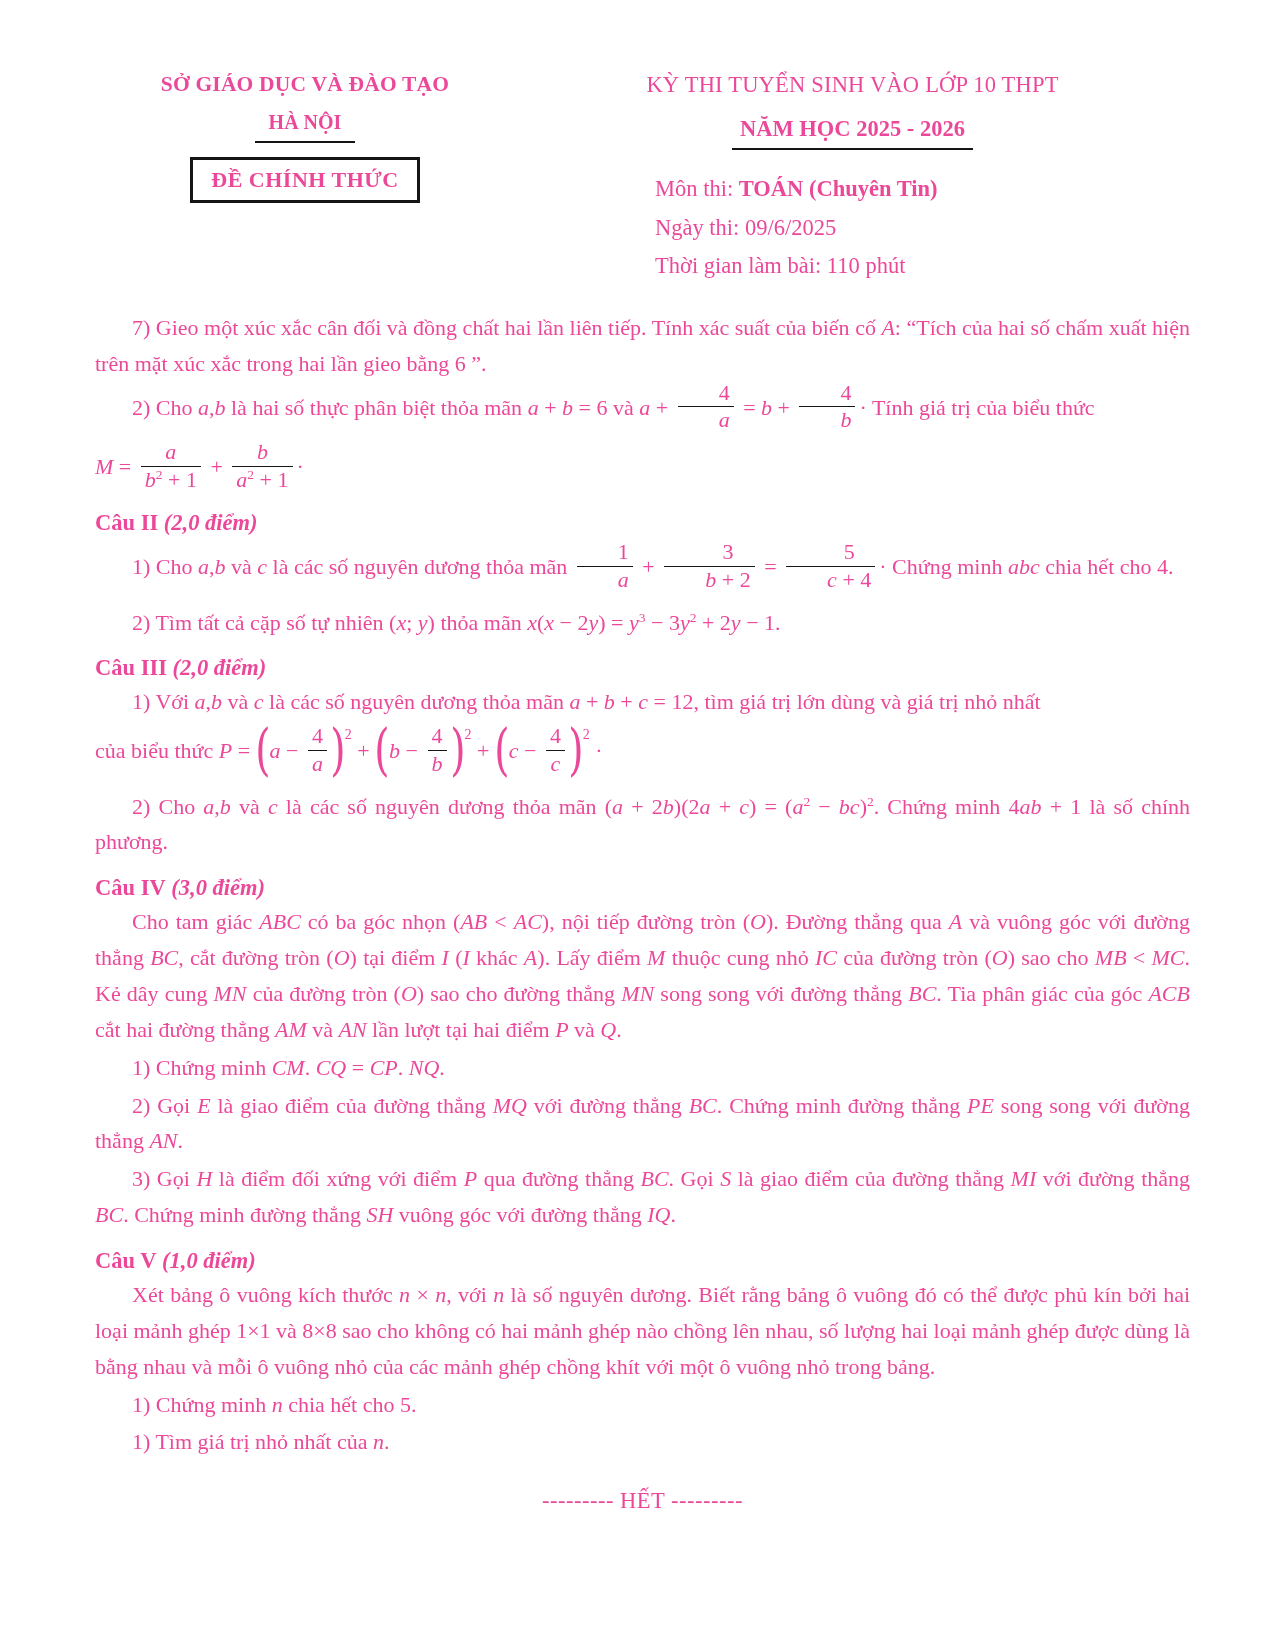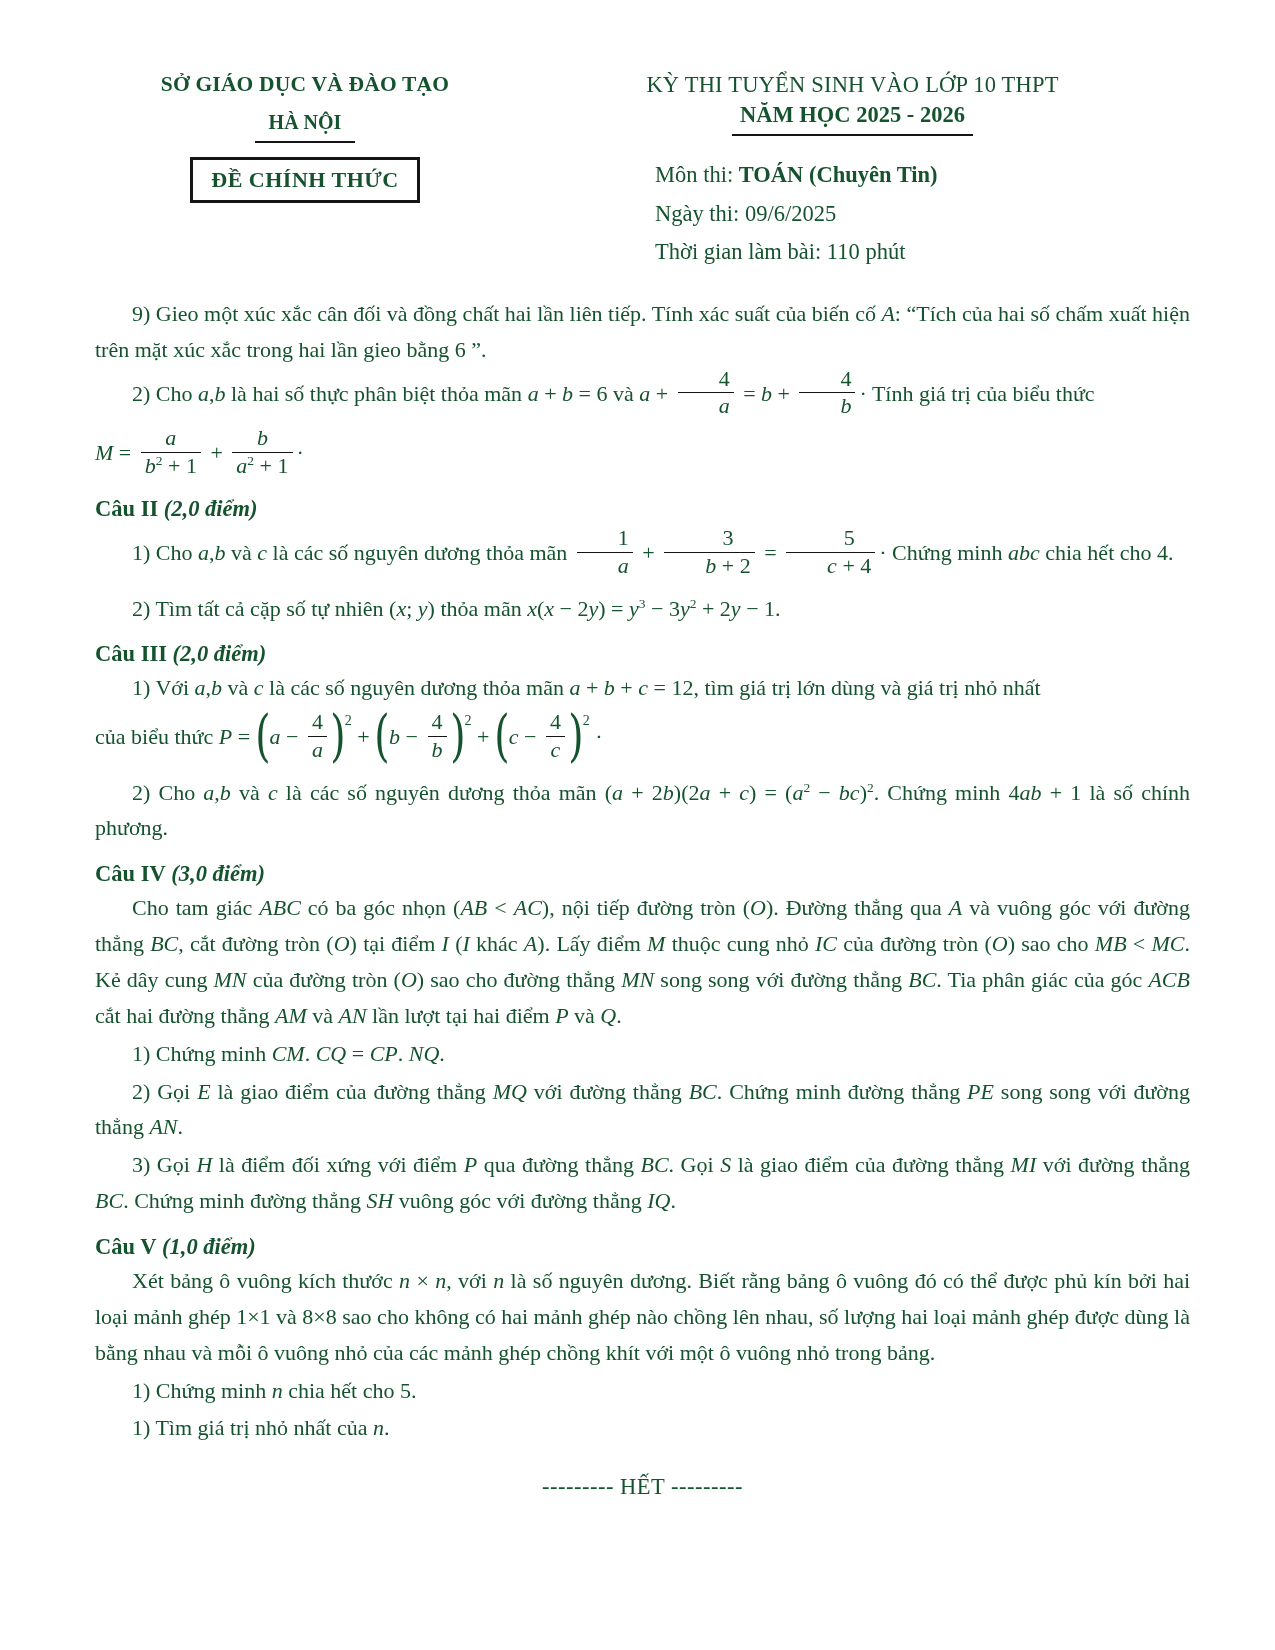--- a/index.html
+++ b/index.html
@@ -5,34 +5,34 @@
   html,body{margin:0;padding:0;background:#e8e8e8;}
   .page{
     position:relative;
     width:1275px;height:1650px;
     margin:0 auto;
     background:#ffffff;
     box-sizing:border-box;
     padding:72px 85px 0 95px;
     font-family:"Liberation Serif","DejaVu Serif",serif;
     font-size:22px;
-    color:#14532d;
+    color:#ec4899;
     overflow:hidden;
   }
   
   .hdr{display:flex;align-items:flex-start;}
   .hdr-left{width:420px;text-align:center;flex:none;}
   .hdr-left .dept{font-weight:700;font-size:21.5px;letter-spacing:.2px;}
   .hdr-left .city{display:inline-block;font-weight:700;font-size:20px;margin-top:14px;
                   border-bottom:2.5px solid #151515;padding:0 14px 7px;}
   .stamp{display:inline-block;border:3px solid #151515;padding:7px 18px;font-weight:700;
          font-size:22px;margin-top:14px;letter-spacing:.5px;}
   .hdr-right{flex:1;text-align:center;}
   .hdr-right .t1{font-weight:400;font-size:22.5px;letter-spacing:.2px;}
-  .hdr-right .t2{display:inline-block;font-weight:700;font-size:22.5px;margin-top:4px;
+  .hdr-right .t2{display:inline-block;font-weight:700;font-size:22.5px;margin-top:18px;
                  border-bottom:2.5px solid #151515;padding:0 8px 6px;}
   .info{ text-align:left;margin:20px 0 0 140px;line-height:1.72;font-size:22.5px;}
   .info .b{font-weight:700;font-family:Liberation Serif, serif;}
   
   #content{margin-top:24px;}
   .sec-head{font-weight:700;margin:15px 0 3px;font-size:22.5px;}
   .sec-head .note{font-weight:700;font-style:italic;}
   p.q{margin:2px 0;text-align:justify;line-height:1.63;}
   p.q.ind{text-indent:37px;}
   p.q.disp{line-height:1.35;margin:7px 0 9px;}
@@ -66,21 +66,21 @@
       <div><span class="t2">NĂM HỌC 2025 - 2026</span></div>
       <div class="info">
         <div><span>Môn thi: </span><span class="b">TOÁN (Chuyên Tin)</span></div>
         <div>Ngày thi: 09/6/2025</div>
         <div>Thời gian làm bài: 110 phút</div>
       </div>
     </div>
   </div>
 
   <div id="content">
-      <p class="q ind"><span>9)  Gieo một xúc xắc cân đối và đồng chất hai lần liên tiếp. Tính xác suất của biến cố </span><span class="mv">A</span><span>: “Tích của hai số chấm xuất hiện trên mặt xúc xắc trong hai lần gieo bằng 6 ”.</span></p>
+      <p class="q ind"><span>7)  Gieo một xúc xắc cân đối và đồng chất hai lần liên tiếp. Tính xác suất của biến cố </span><span class="mv">A</span><span>: “Tích của hai số chấm xuất hiện trên mặt xúc xắc trong hai lần gieo bằng 6 ”.</span></p>
       <p class="q ind"><span>2)  Cho </span><span class="mv">a</span><span>,</span><span class="mv">b</span><span> là hai số thực phân biệt thỏa mãn </span><span class="mv">a</span><span> + </span><span class="mv">b</span><span> = 6 và </span><span class="mv">a</span><span> + </span><span class="fr"><span class="n"><span>4</span></span><span class="d"><span class="mv">a</span></span></span><span> = </span><span class="mv">b</span><span> + </span><span class="fr"><span class="n"><span>4</span></span><span class="d"><span class="mv">b</span></span></span><span>·  Tính giá trị của biểu thức</span></p>
       <p class="q disp"><span class="mv">M</span><span> = </span><span class="fr"><span class="n"><span class="mv">a</span></span><span class="d"><span class="mv">b</span><span class="sp">2</span><span> + 1</span></span></span><span> + </span><span class="fr"><span class="n"><span class="mv">b</span></span><span class="d"><span class="mv">a</span><span class="sp">2</span><span> + 1</span></span></span><span>·</span></p>
       <div class="sec-head"><span class="num">Câu II</span><span class="note"> (2,0 điểm)</span></div>
       <p class="q ind disp"><span>1)  Cho </span><span class="mv">a</span><span>,</span><span class="mv">b</span><span> và </span><span class="mv">c</span><span> là các số nguyên dương thỏa mãn </span><span class="fr"><span class="n"><span>1</span></span><span class="d"><span class="mv">a</span></span></span><span> + </span><span class="fr"><span class="n"><span>3</span></span><span class="d"><span class="mv">b</span><span> + 2</span></span></span><span> = </span><span class="fr"><span class="n"><span>5</span></span><span class="d"><span class="mv">c</span><span> + 4</span></span></span><span>·  Chứng minh </span><span class="mv">abc</span><span> chia hết cho 4.</span></p>
       <p class="q ind"><span>2)  Tìm tất cả cặp số tự nhiên (</span><span class="mv">x</span><span>; </span><span class="mv">y</span><span>) thỏa mãn </span><span class="mv">x</span><span>(</span><span class="mv">x</span><span> − 2</span><span class="mv">y</span><span>) = </span><span class="mv">y</span><span class="sp">3</span><span> − 3</span><span class="mv">y</span><span class="sp">2</span><span> + 2</span><span class="mv">y</span><span> − 1.</span></p>
       <div class="sec-head"><span class="num">Câu III</span><span class="note"> (2,0 điểm)</span></div>
       <p class="q ind"><span>1)  Với </span><span class="mv">a</span><span>,</span><span class="mv">b</span><span> và </span><span class="mv">c</span><span> là các số nguyên dương thỏa mãn </span><span class="mv">a</span><span> + </span><span class="mv">b</span><span> + </span><span class="mv">c</span><span> = 12,  tìm giá trị lớn dùng và giá trị nhỏ nhất</span></p>
       <p class="q disp"><span>của biểu thức  </span><span class="mv">P</span><span> = </span><span class="bp">(</span><span class="mv">a</span><span> − </span><span class="fr"><span class="n"><span>4</span></span><span class="d"><span class="mv">a</span></span></span><span class="bp">)</span><span class="hsup">2</span><span> + </span><span class="bp">(</span><span class="mv">b</span><span> − </span><span class="fr"><span class="n"><span>4</span></span><span class="d"><span class="mv">b</span></span></span><span class="bp">)</span><span class="hsup">2</span><span> + </span><span class="bp">(</span><span class="mv">c</span><span> − </span><span class="fr"><span class="n"><span>4</span></span><span class="d"><span class="mv">c</span></span></span><span class="bp">)</span><span class="hsup">2</span><span> ·</span></p>
       <p class="q ind"><span>2)  Cho </span><span class="mv">a</span><span>,</span><span class="mv">b</span><span> và </span><span class="mv">c</span><span> là các số nguyên dương thỏa mãn (</span><span class="mv">a</span><span> + 2</span><span class="mv">b</span><span>)(2</span><span class="mv">a</span><span> + </span><span class="mv">c</span><span>) = (</span><span class="mv">a</span><span class="sp">2</span><span> − </span><span class="mv">bc</span><span>)</span><span class="sp">2</span><span>. Chứng minh 4</span><span class="mv">ab</span><span> + 1 là số chính phương.</span></p>
       <div class="sec-head"><span class="num">Câu IV</span><span class="note"> (3,0 điểm)</span></div>

